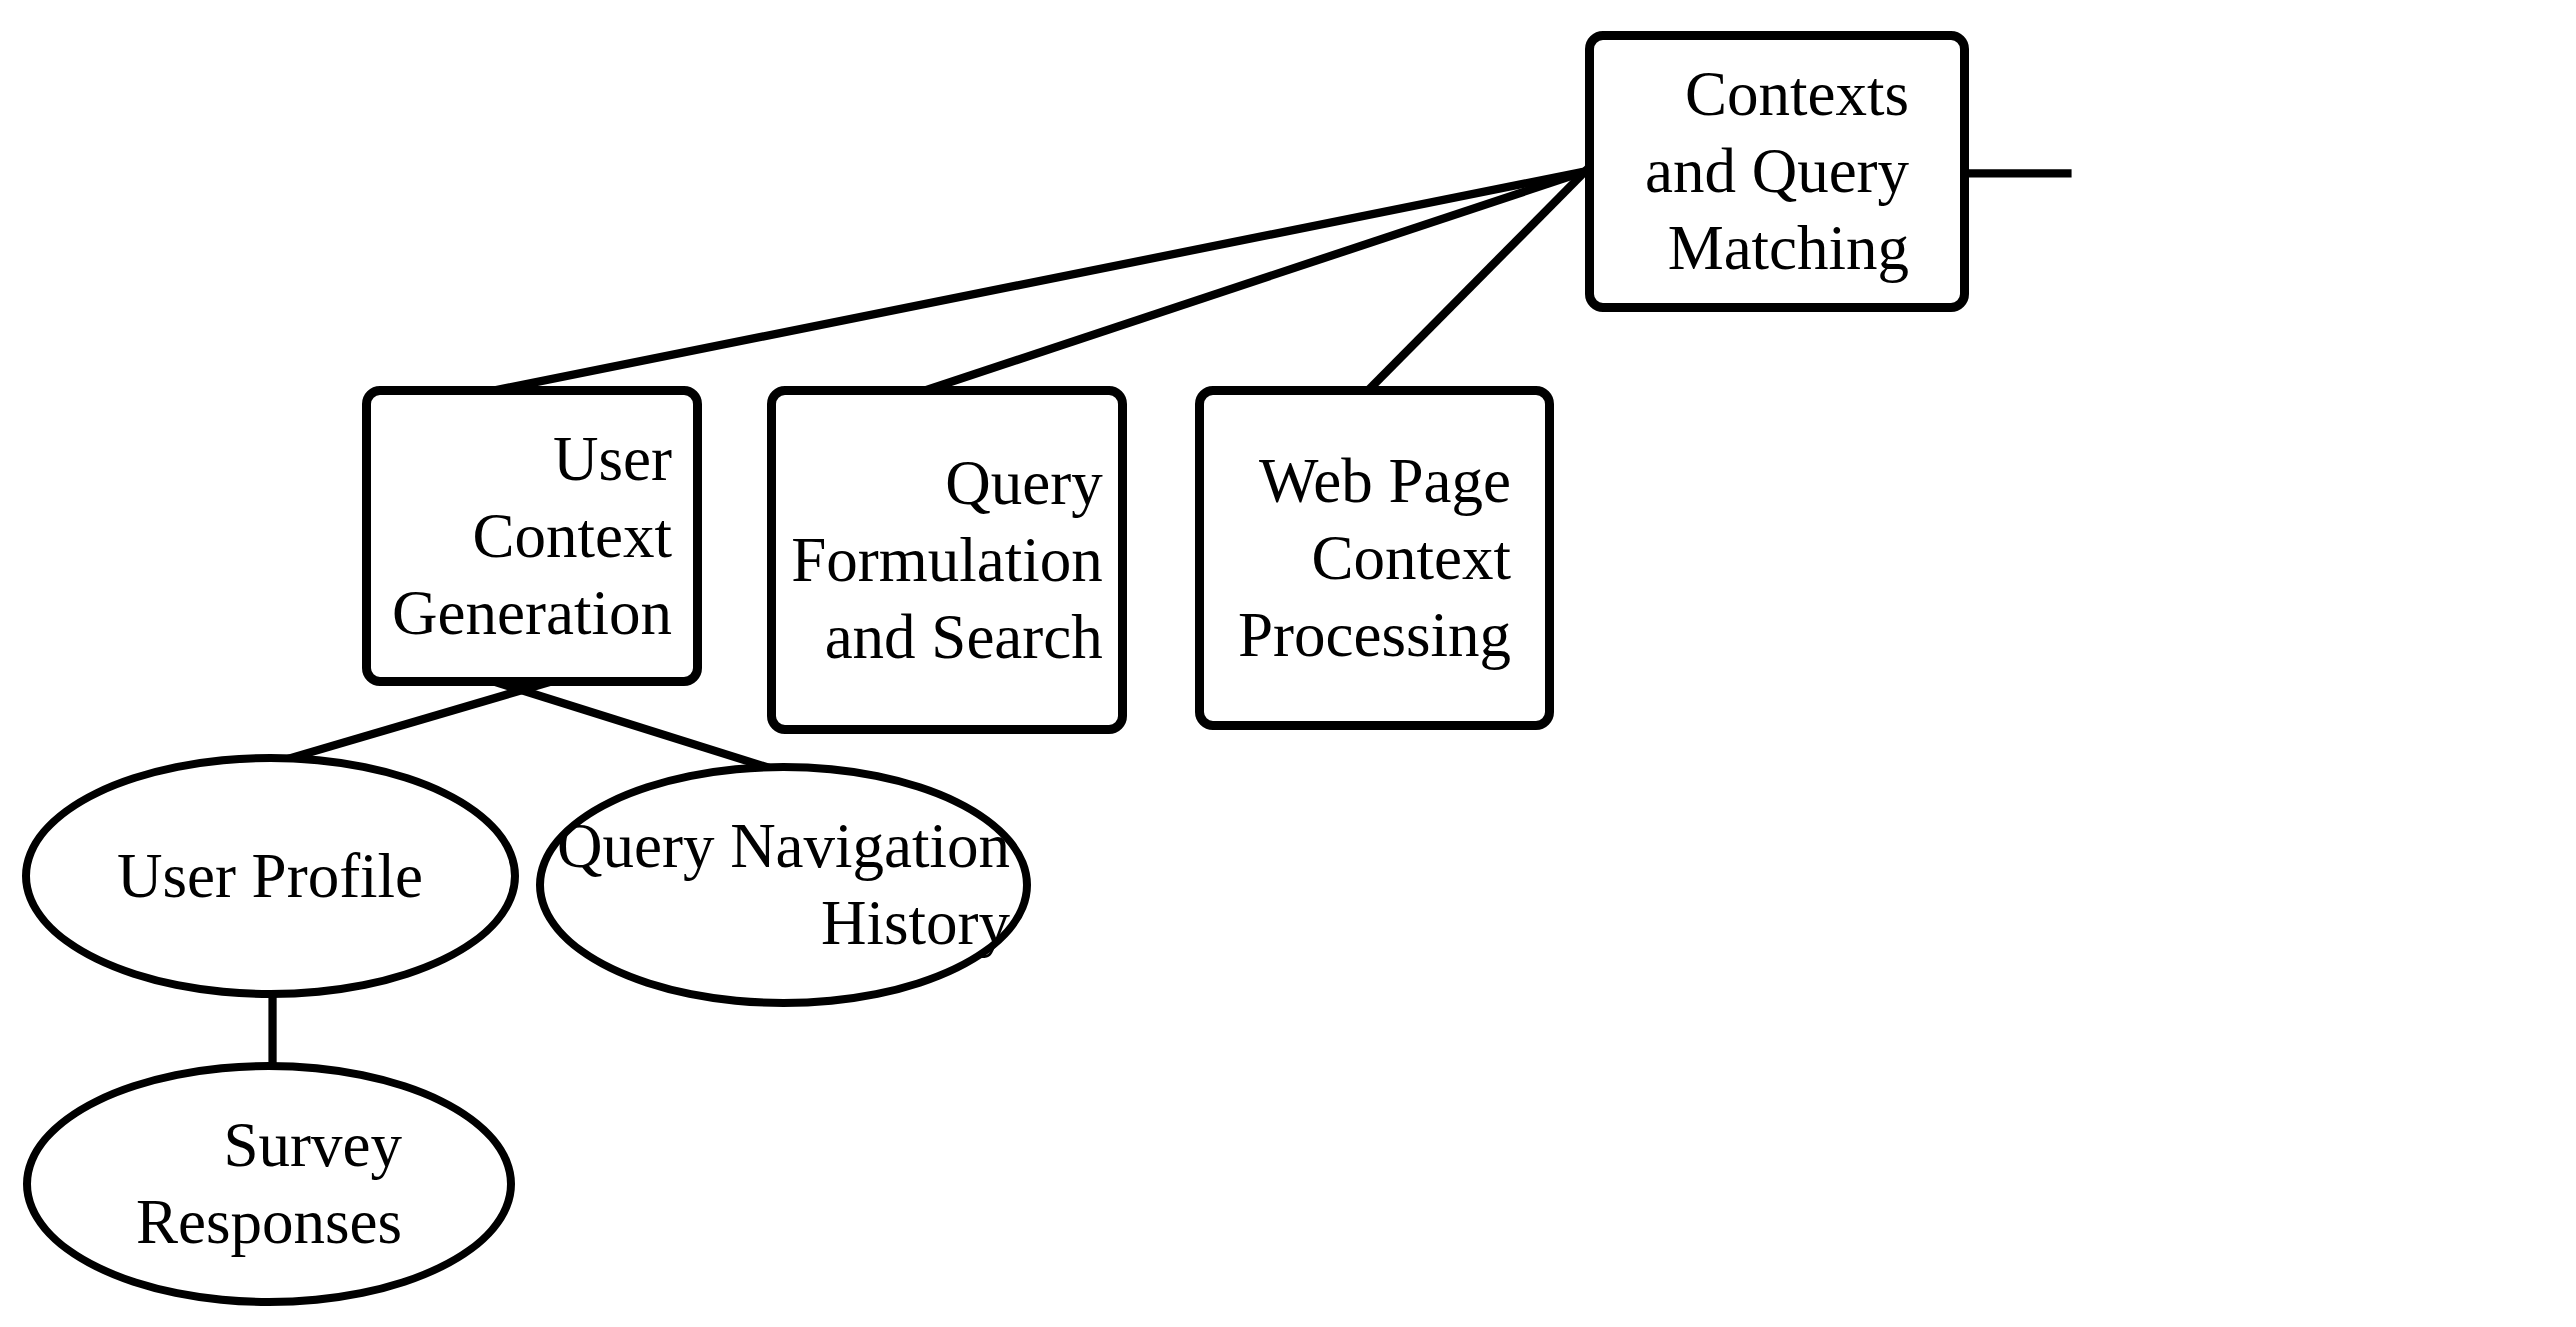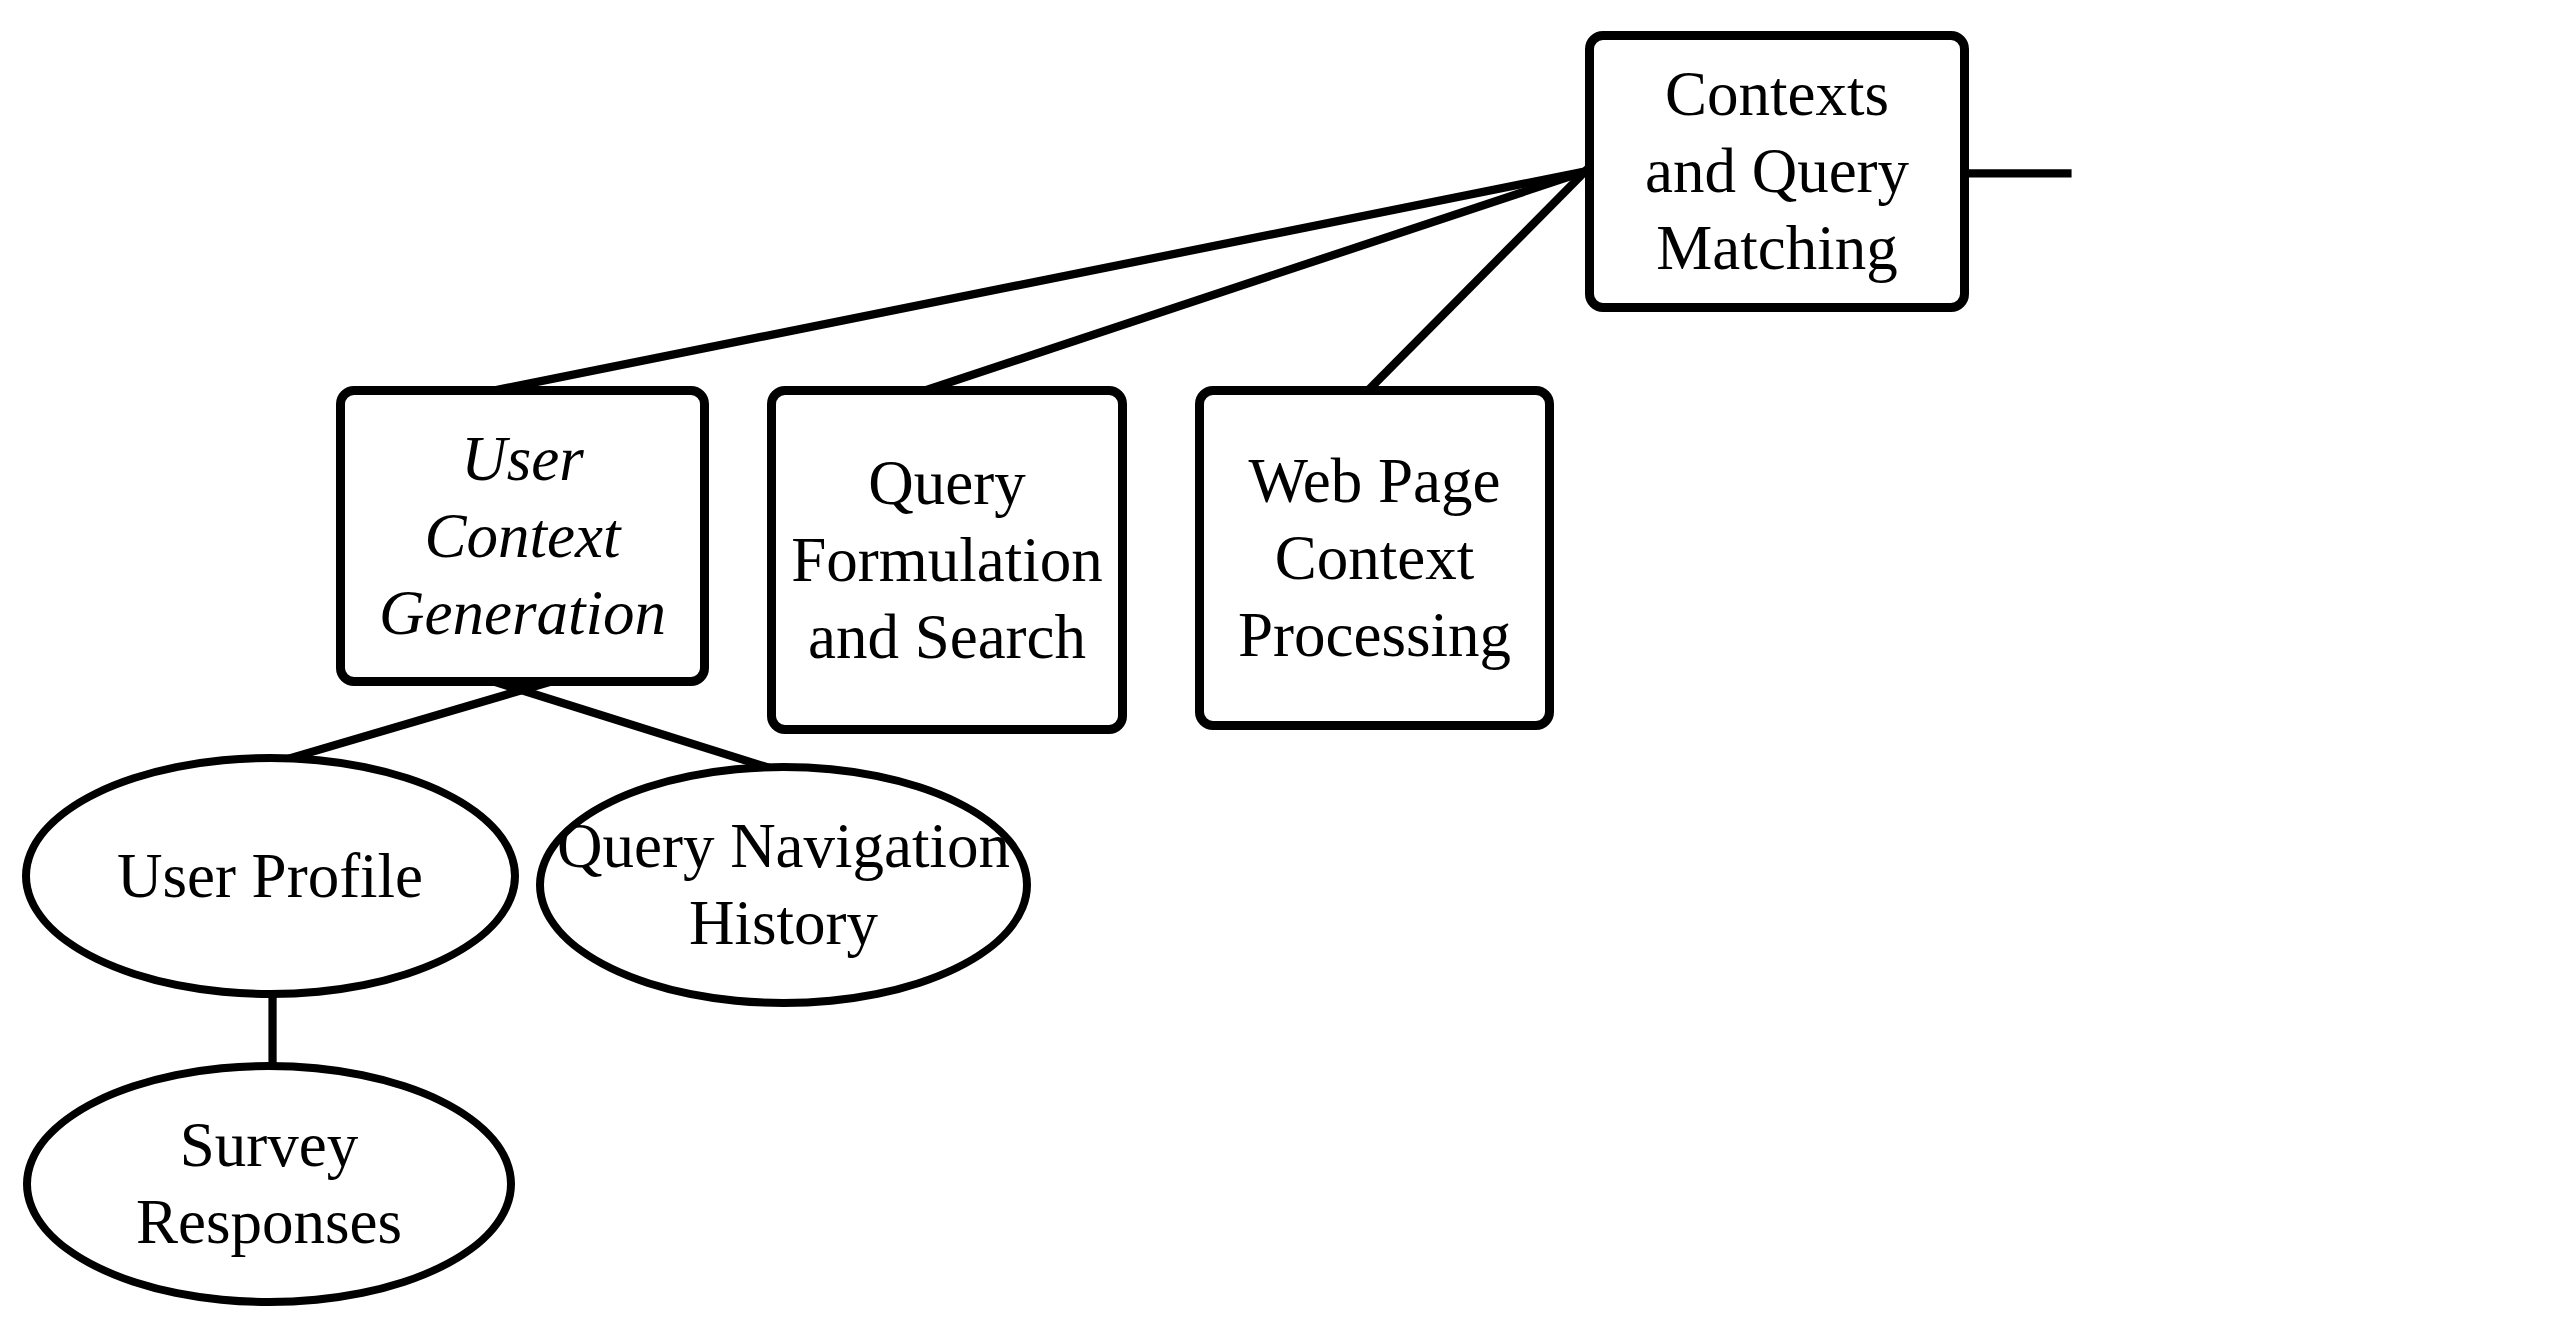--- a/index.html
+++ b/index.html
@@ -21,40 +21,40 @@
     width: 2576px;
     height: 1327px;
     z-index: 1;
   }
   .node {
     position: absolute;
     z-index: 2;
     display: flex;
     align-items: center;
     justify-content: center;
-    text-align: center;
+    text-align: right;
     white-space: pre-line;
     color: #000000;
     background: #ffffff;
     font-size: 63px;
     line-height: 77px;
     box-sizing: border-box;
   }
   .rect {
     border: 9px solid #000000;
     border-radius: 18px;
   }
   .ellipse {
     border: 8.3px solid #000000;
     border-radius: 50%;
   }
   
   #node-contexts-and-query-matching      { left: 1585px; top: 30.5px;   width: 384px; height: 281px; }
   #node-results-delivery                 { left: 2063px; top: 31px;   width: 485px; height: 285px; }
-  #node-user-context-generation          { left: 336px;  top: 386px;  width: 373px; height: 300px; font-style: italic; }
+  #node-user-context-generation          { left: 362px;  top: 386px;  width: 340px; height: 300px; }
   #node-query-formulation-and-search     { left: 767px;  top: 386px;  width: 360px; height: 348px; }
   #node-web-page-context-processing      { left: 1195px; top: 386px;  width: 359px; height: 344px; }
   #node-user-profile                     { left: 21.5px;   top: 754px;  width: 497px; height: 244px; }
   #node-user-navigation-history          { left: 536px;  top: 763px;  width: 495px; height: 244px; }
   #node-survey-responses                 { left: 23px;   top: 1062px; width: 492px; height: 244px; }
   .edge-line {
     stroke: #000000;
     stroke-width: 10;
     stroke-linecap: butt;
   }

